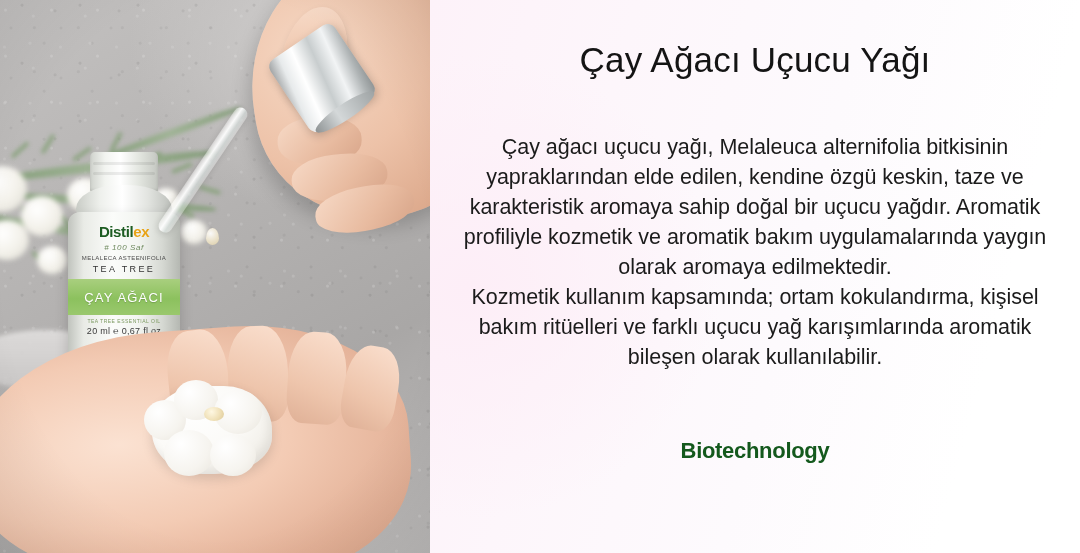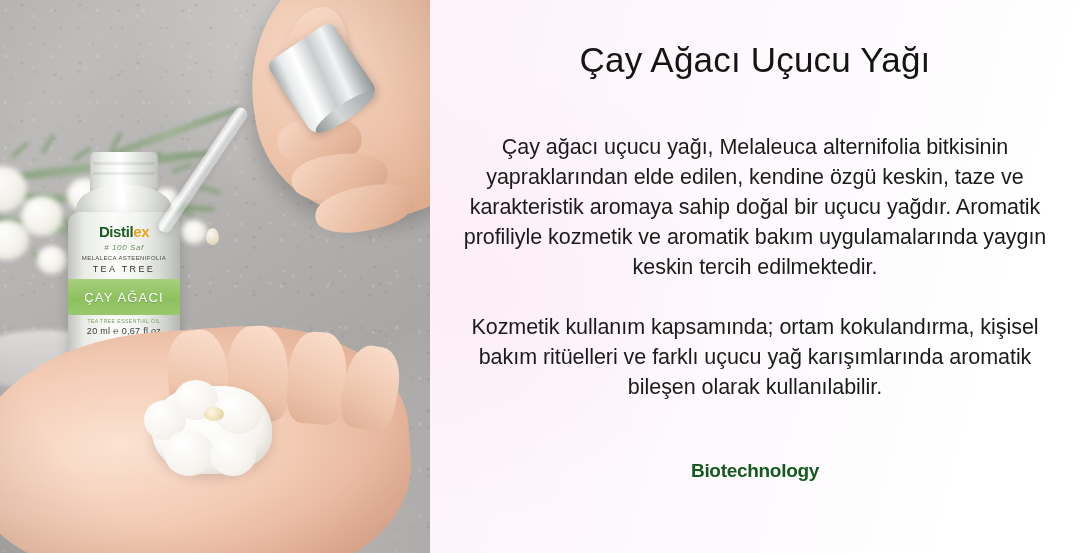--- a/index.html
+++ b/index.html
@@ -323,21 +323,21 @@
     width: 608px;
     text-align: center;
   }
   .para {
     font-size: 21.5px;
     line-height: 30px;
     color: #1b1b1b;
     margin: 0;
     letter-spacing: -.05px;
   }
-  .para + .para { margin-top: 30px; }
+  .para + .para { }
 
   
   .logo {
     margin-top: 46px;
     text-align: center;
     line-height: 1;
   }
   .logo-word {
     position: relative;
     display: inline-block;
@@ -350,22 +350,22 @@
   .leaf {
     position: absolute;
     width: 8px; height: 13px;
     background: #1d6b22;
     border-radius: 0 70% 0 70%;
     transform: rotate(-18deg);
   }
   .leaf.l1 { left: 30px; top: -11px; }
   .leaf.l2 { left: 78px; top: -11px; }
   .logo-sub {
-    margin-top: 13px;
-    font-size: 19px;
+    margin-top: 22px;
+    font-size: 22px;
     font-weight: bold;
     color: #14591d;
     letter-spacing: -.3px;
   }
 </style>
 </head>
 <body>
 
 <div class="page">
 
@@ -446,21 +446,21 @@
     <div class="cream-drop"></div>
 
     <div class="photo-vignette"></div>
   </div>
 
   <div class="text-panel">
 
     <h1 class="title">Çay Ağacı Uçucu Yağı</h1>
 
     <div class="body-block">
-      <p class="para">Çay ağacı uçucu yağı, Melaleuca alternifolia bitkisinin yapraklarından elde edilen, kendine özgü keskin, taze ve karakteristik aromaya sahip doğal bir uçucu yağdır. Aromatik profiliyle kozmetik ve aromatik bakım uygulamalarında yaygın keskin tercih edilmektedir.</p>
+      <p class="para">Çay ağacı uçucu yağı, Melaleuca alternifolia bitkisinin yapraklarından elde edilen, kendine özgü keskin, taze ve karakteristik aromaya sahip doğal bir uçucu yağdır. Aromatik profiliyle kozmetik ve aromatik bakım uygulamalarında yaygın olarak aromaya edilmektedir.</p>
       <p class="para">Kozmetik kullanım kapsamında; ortam kokulandırma, kişisel bakım ritüelleri ve farklı uçucu yağ karışımlarında aromatik bileşen olarak kullanılabilir.</p>
     </div>
 
     <div class="logo">
       <div class="logo-sub">Biotechnology</div>
     </div>
 
   </div>
 </div>
 

